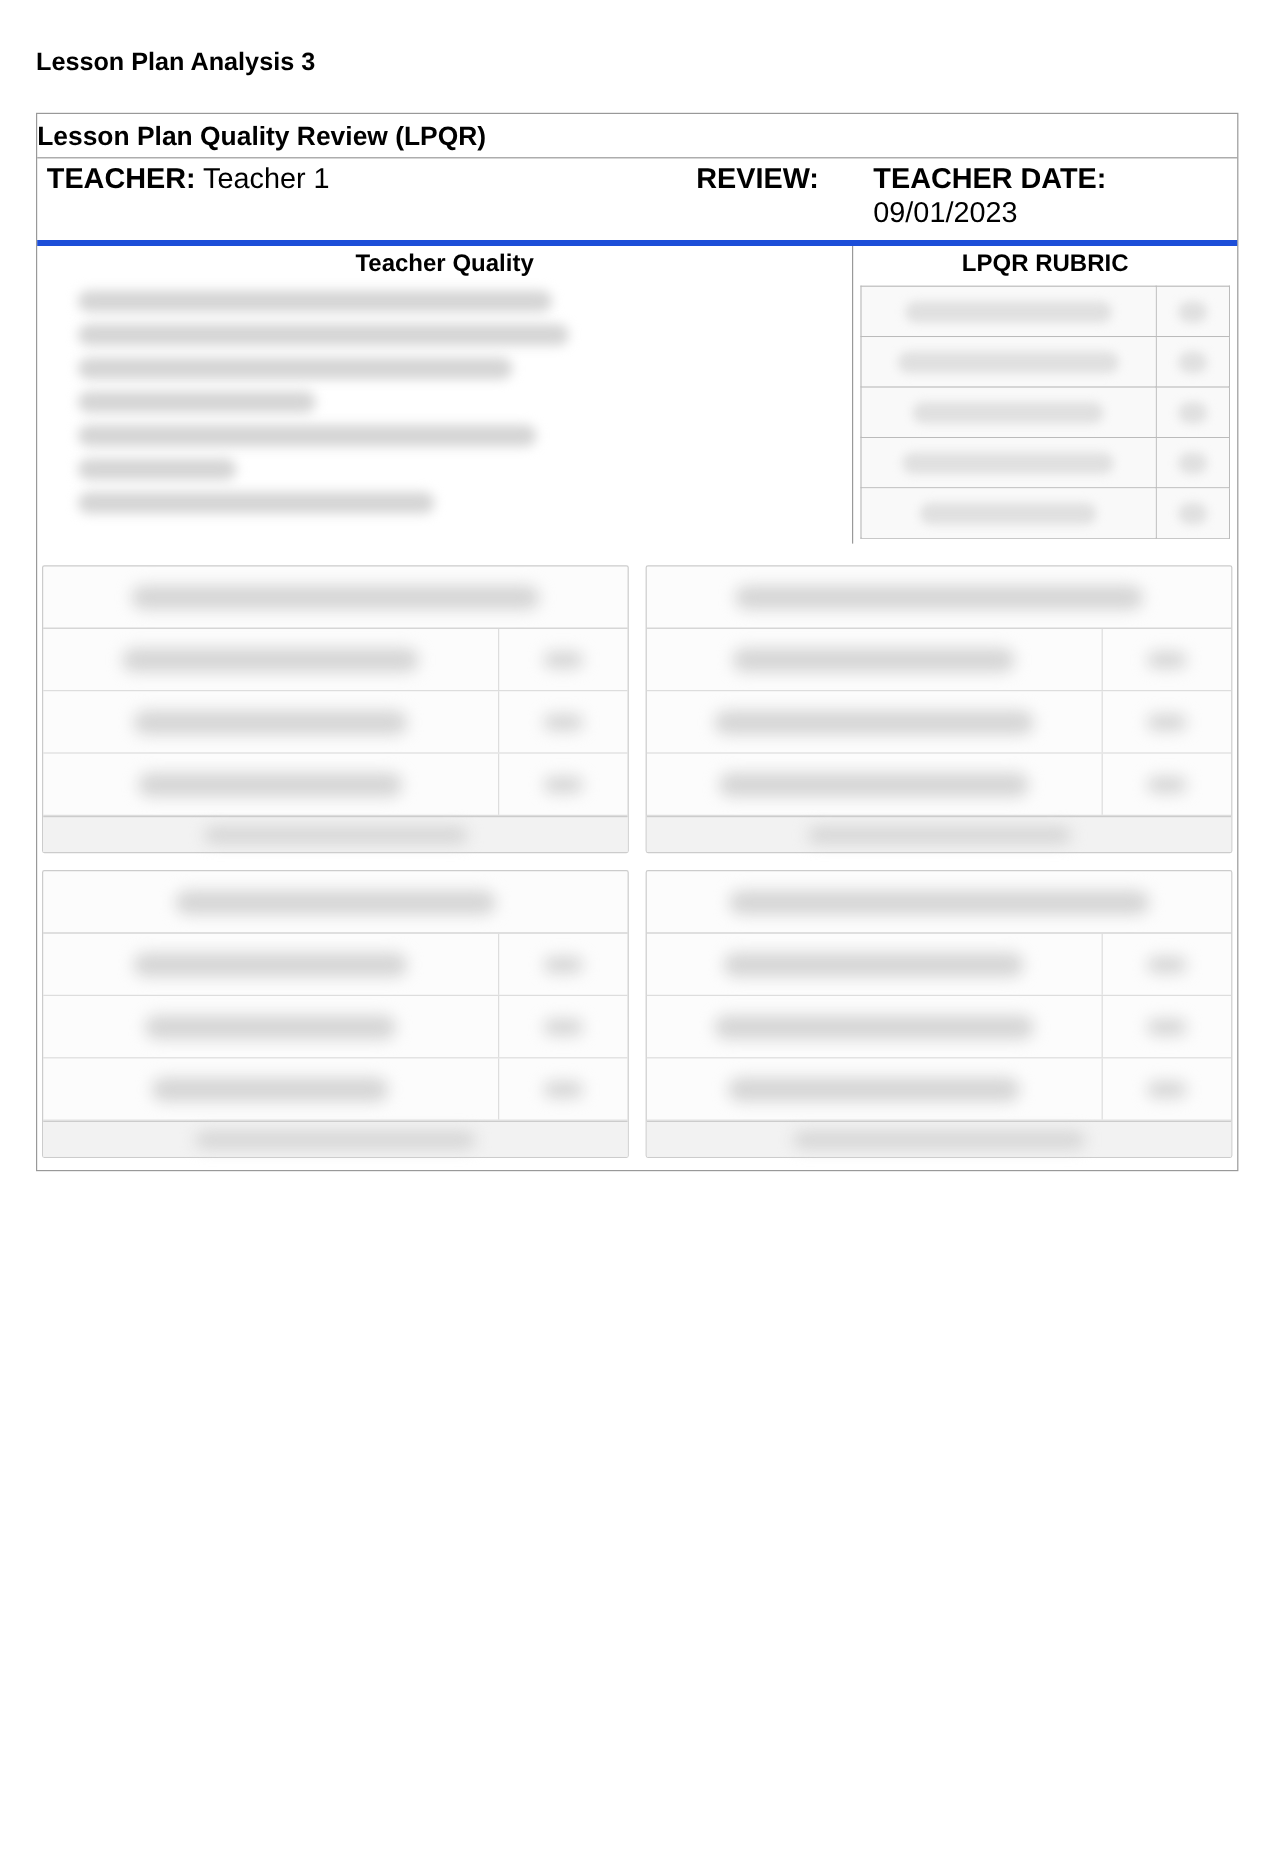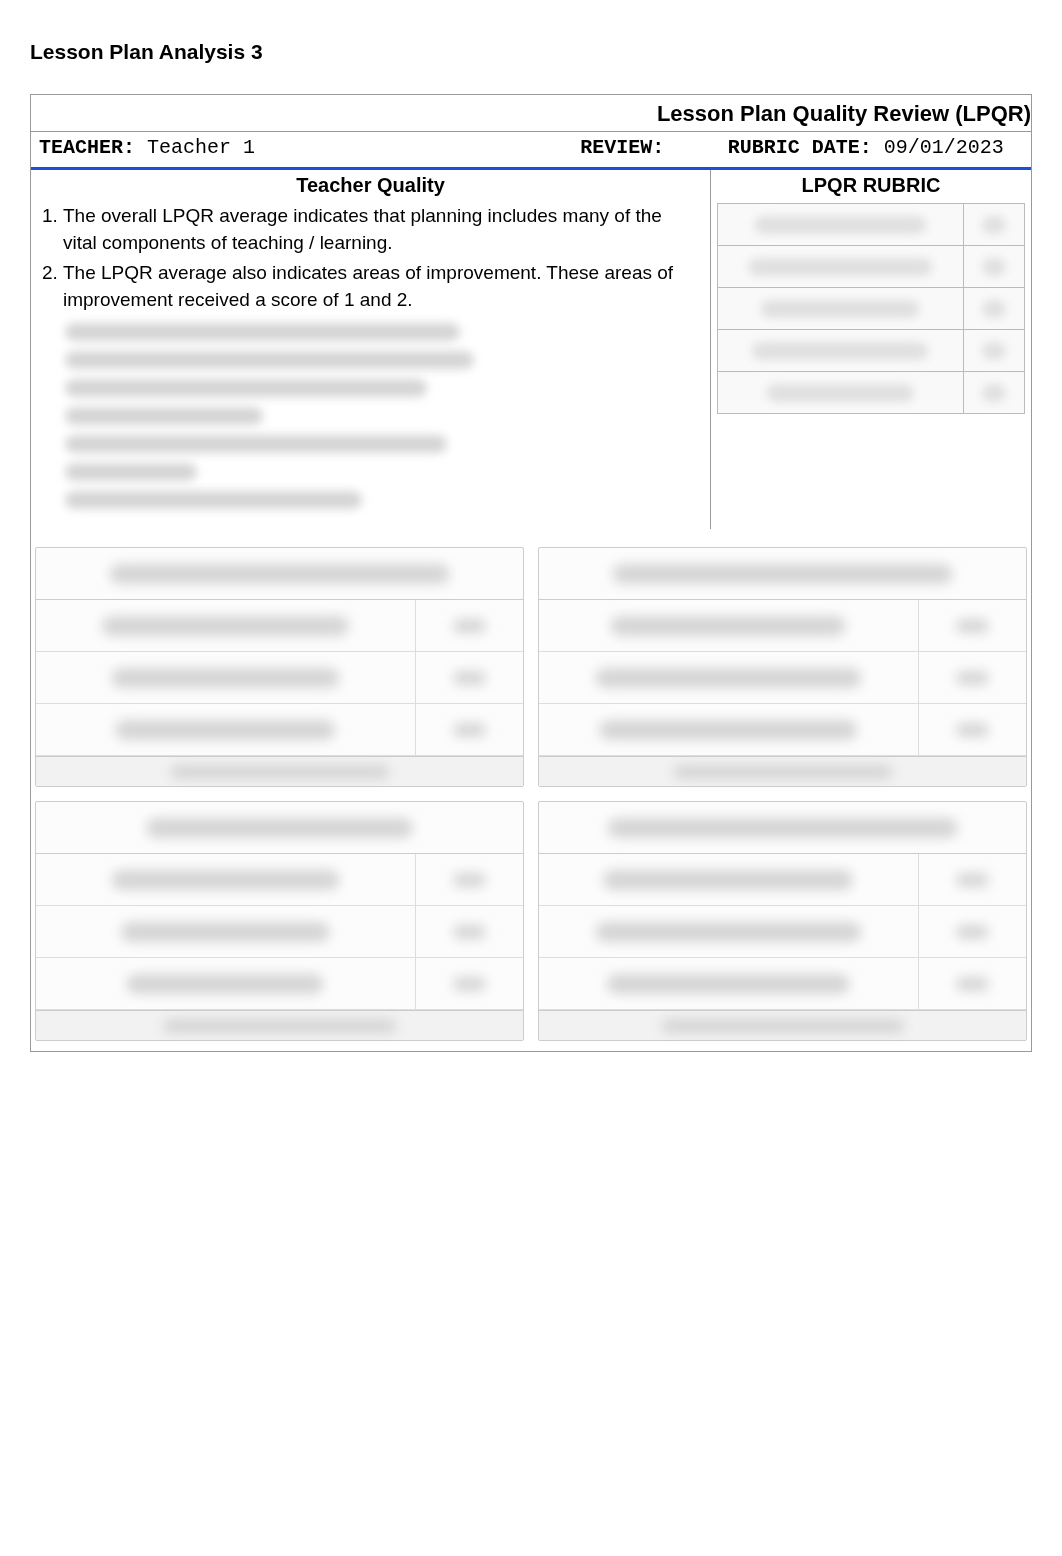--- a/index.html
+++ b/index.html
@@ -18,33 +18,32 @@
       font-size: 21px;
       font-weight: bold;
       margin: 20px 0 30px 0;
     }
     .main-box {
       border: 1px solid #999;
       width: 100%;
     }
     .header-row {
       border-bottom: 1px solid #999;
-      text-align: right;
+      text-align: left;
       padding: 6px 0 4px 0;
     }
     .header-row .title {
       font-size: 22px;
       font-weight: bold;
     }
     .meta-row {
       display: flex;
-      border-bottom: 3px solid #1d4ed8;
-      font-size: 20px;
+      border-bottom: 5px solid #1d4ed8;
+      font-size: 24px;
       padding: 4px 8px 8px 8px;
-      font-family: Liberation Mono, monospace;
     }
     .meta-col-teacher {
       flex: 0 0 55%;
     }
     .meta-col-grade {
       flex: 0 0 15%;
     }
     .meta-col-date {
       flex: 0 0 30%;
     }
@@ -180,32 +179,28 @@
   <div class="meta-row">
     <div class="meta-col-teacher">
       <span class="label-bold">TEACHER:</span>
       <span>Teacher 1</span>
     </div>
     <div class="meta-col-grade">
       <span class="label-bold">REVIEW:</span>
       <span></span>
     </div>
     <div class="meta-col-date">
-      <span class="label-bold">RUBRIC DATE:</span>
+      <span class="label-bold">TEACHER DATE:</span>
       <span>09/01/2023</span>
     </div>
   </div>
 
   <div class="section-row">
     <div class="feedback-col">
       <div class="section-header">Teacher Quality</div>
-      <ol class="feedback-list">
-        <li>The overall LPQR average indicates that planning includes many of the vital components of teaching / learning.</li>
-        <li>The LPQR average also indicates areas of improvement. These areas of improvement received a score of 1 and 2.</li>
-      </ol>
 
       <div class="blur-line" style="width:60%; margin-left:24px;"></div>
       <div class="blur-line" style="width:62%; margin-left:24px;"></div>
       <div class="blur-line" style="width:55%; margin-left:24px;"></div>
       <div class="blur-line" style="width:30%; margin-left:24px;"></div>
       <div class="blur-line" style="width:58%; margin-left:24px;"></div>
       <div class="blur-line" style="width:20%; margin-left:24px;"></div>
       <div class="blur-line" style="width:45%; margin-left:24px;"></div>
     </div>
     <div class="rubric-col">

